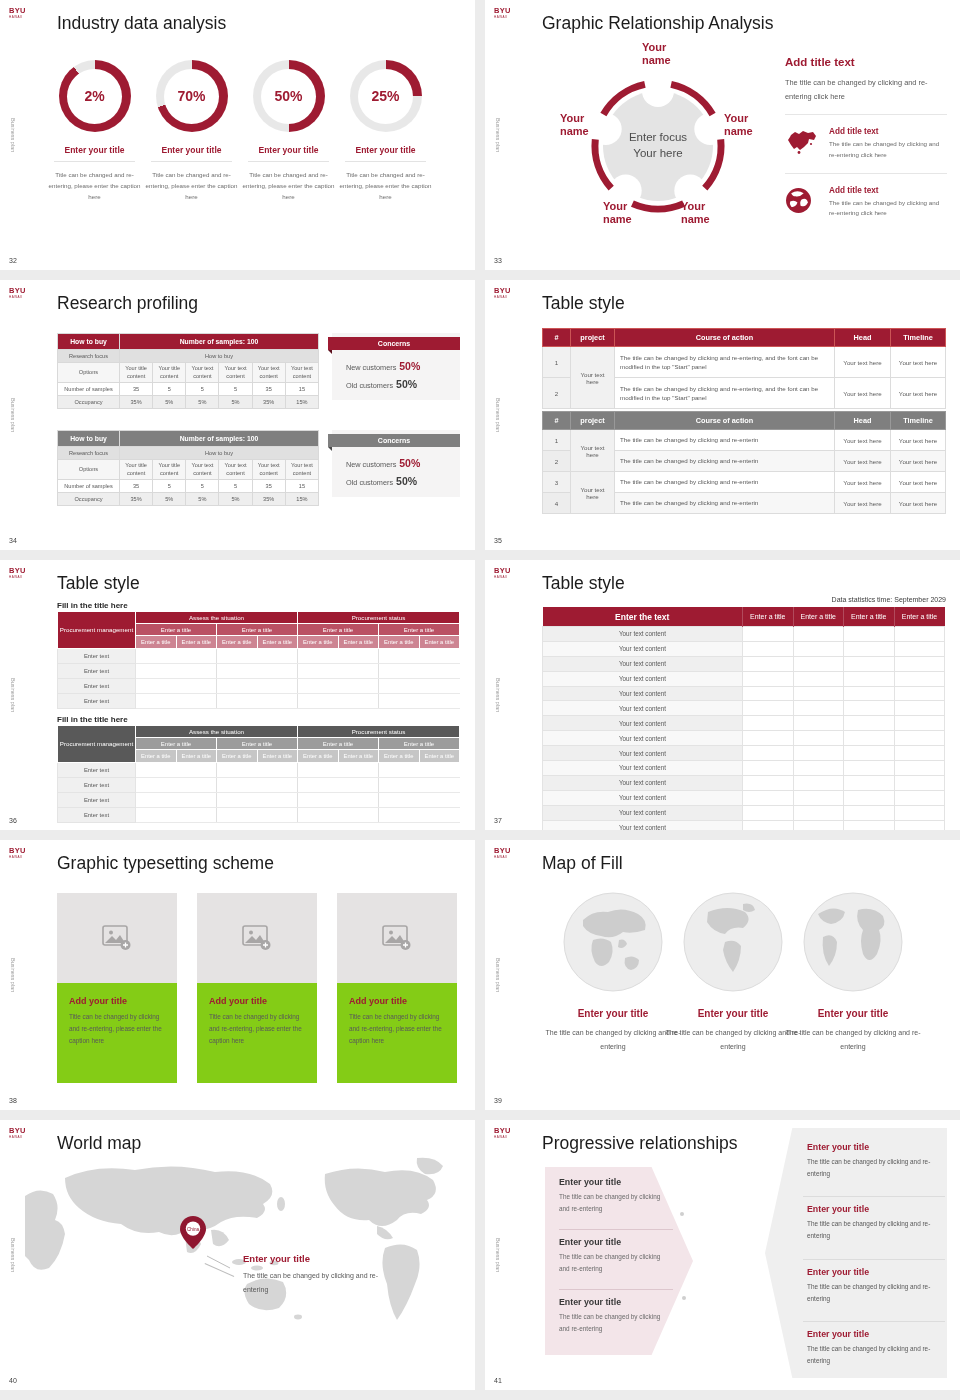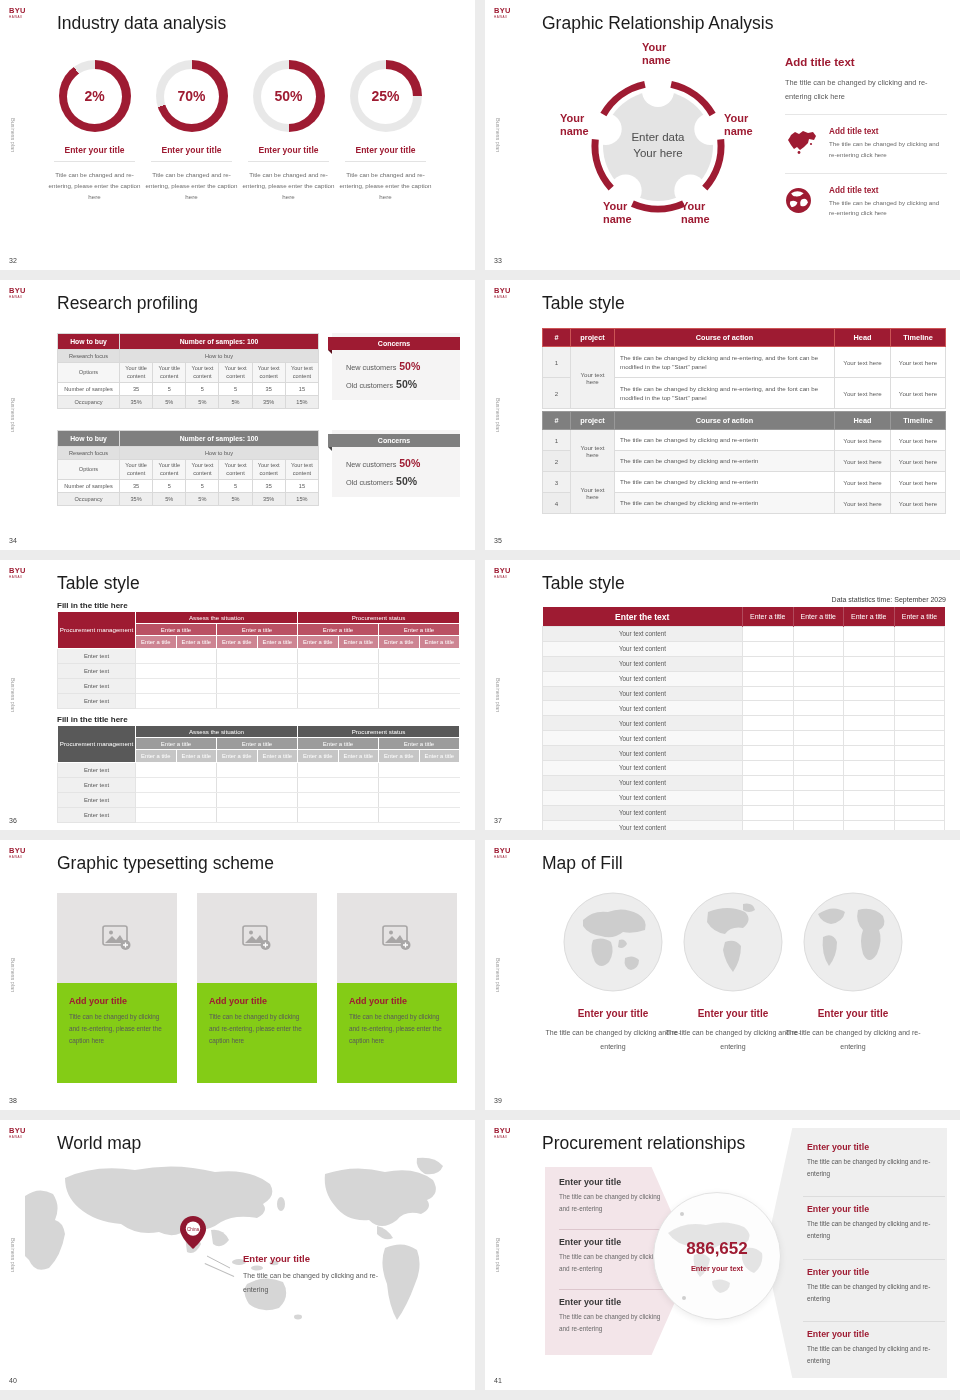--- a/index.html
+++ b/index.html
@@ -216,21 +216,21 @@
           <path d="M68.2 148.2 A63 63 0 0 1 52.3 99.4"></path>
           <path d="M60.4 74.5 A63 63 0 0 1 101.9 44.4"></path>
         </g>
       </svg>
       <div class="nlabel" style="left:115px;top:14px">Your name</div>
       <div class="nlabel" style="left:197px;top:85px">Your name</div>
       <div class="nlabel" style="left:33px;top:85px">Your name</div>
       <div class="nlabel" style="left:154px;top:173px">Your name</div>
       <div class="nlabel" style="left:76px;top:173px">Your name</div>
       <div class="ctext">
-        <div>Enter data</div>
+        <div>Enter focus</div>
         <div>Your here</div>
       </div>
     </div>
     <div class="s33-right">
       <div class="rhead">Add title text</div>
       <div class="rsub">The title can be changed by clicking and re-entering click here</div>
       <div class="rdiv"></div>
       <div class="ritem">
         <span class="ricon">
           <svg width="34" height="27" viewBox="0 0 34 27">
@@ -909,21 +909,21 @@
     </div>
     <div class="pg">40</div>
   </section>
 
   <section class="slide">
     <div class="logo">
       <span class="logo-top">BYU</span>
       <span class="logo-sub">HAWAII</span>
     </div>
     <div class="side">Business plan</div>
-    <h2 class="stitle">Procurement relationships</h2>
+    <h2 class="stitle">Progressive relationships</h2>
 
     <div class="rpanel"></div>
     <div class="lpanel">
       <div class="lblock lb1">
         <div class="lt41">Enter your title</div>
         <div class="lc41">The title can be changed by clicking and re-entering</div>
       </div>
       <div class="ldiv ld1"></div>
       <div class="lblock lb2">
         <div class="lt41">Enter your title</div>
@@ -949,30 +949,18 @@
     <div class="rblock rb3">
       <div class="rt41">Enter your title</div>
       <div class="rc41">The title can be changed by clicking and re-entering</div>
     </div>
     <div class="rdiv41 rd3"></div>
     <div class="rblock rb4">
       <div class="rt41">Enter your title</div>
       <div class="rc41">The title can be changed by clicking and re-entering</div>
     </div>
 
-    <div class="circle41">
-      <svg class="cmap" viewBox="0 0 126 126">
-        <g fill="#e2e2e2">
-          <path d="M14 40 Q30 28 52 32 Q72 26 90 34 Q100 42 92 50 Q76 54 66 52 Q52 60 40 54 Q22 52 14 40 Z"></path>
-          <path d="M88 56 Q100 52 108 60 Q110 72 100 80 Q90 76 88 66 Z"></path>
-          <path d="M40 62 Q50 58 56 66 Q54 78 46 84 Q38 74 40 62 Z"></path>
-          <path d="M58 88 Q68 84 76 90 Q76 98 66 100 Q58 96 58 88 Z"></path>
-        </g>
-      </svg>
-      <div class="stat">886,652</div>
-      <div class="statlab">Enter your text</div>
-    </div>
     <div class="dot41" style="left:195px;top:92px"></div>
     <div class="dot41" style="left:197px;top:176px"></div>
     <div class="pg">41</div>
   </section>
 
 </div>
 
 </body></html>

